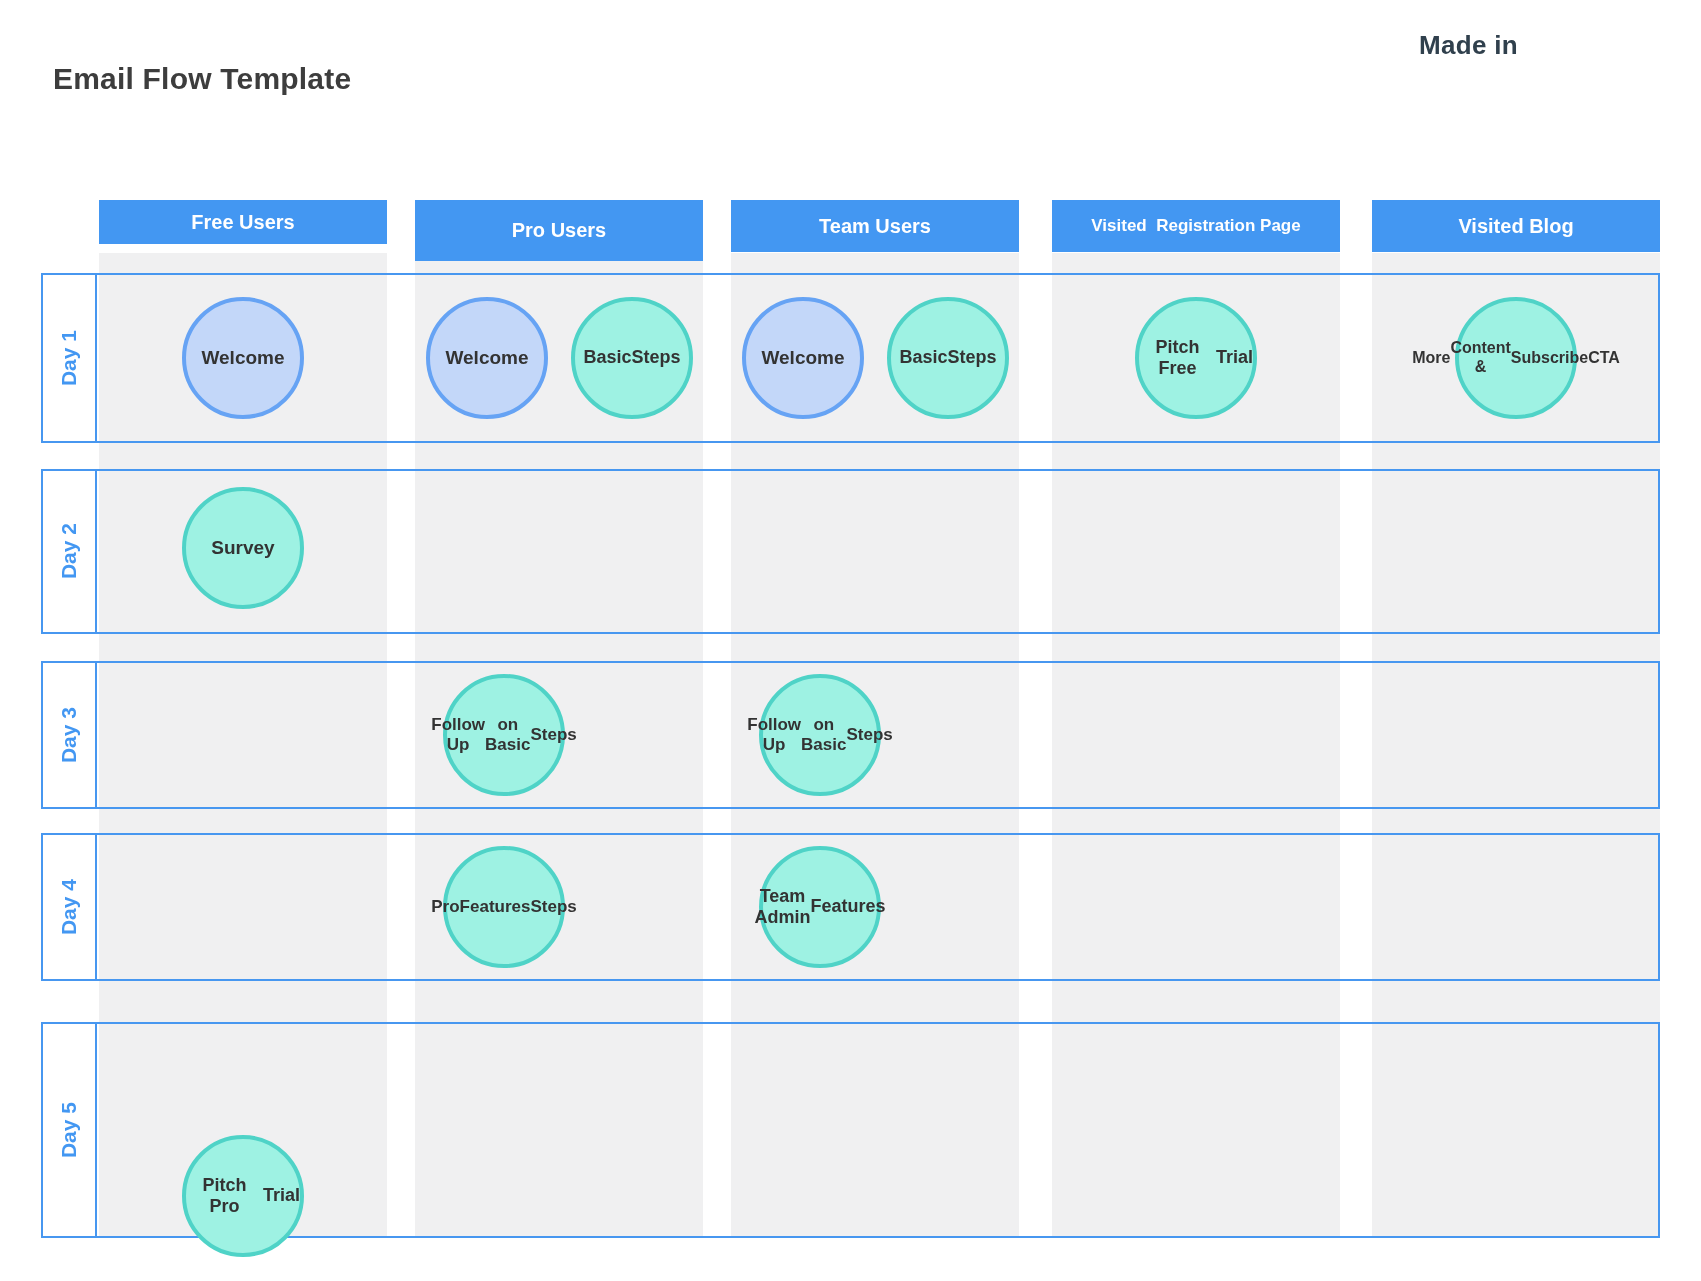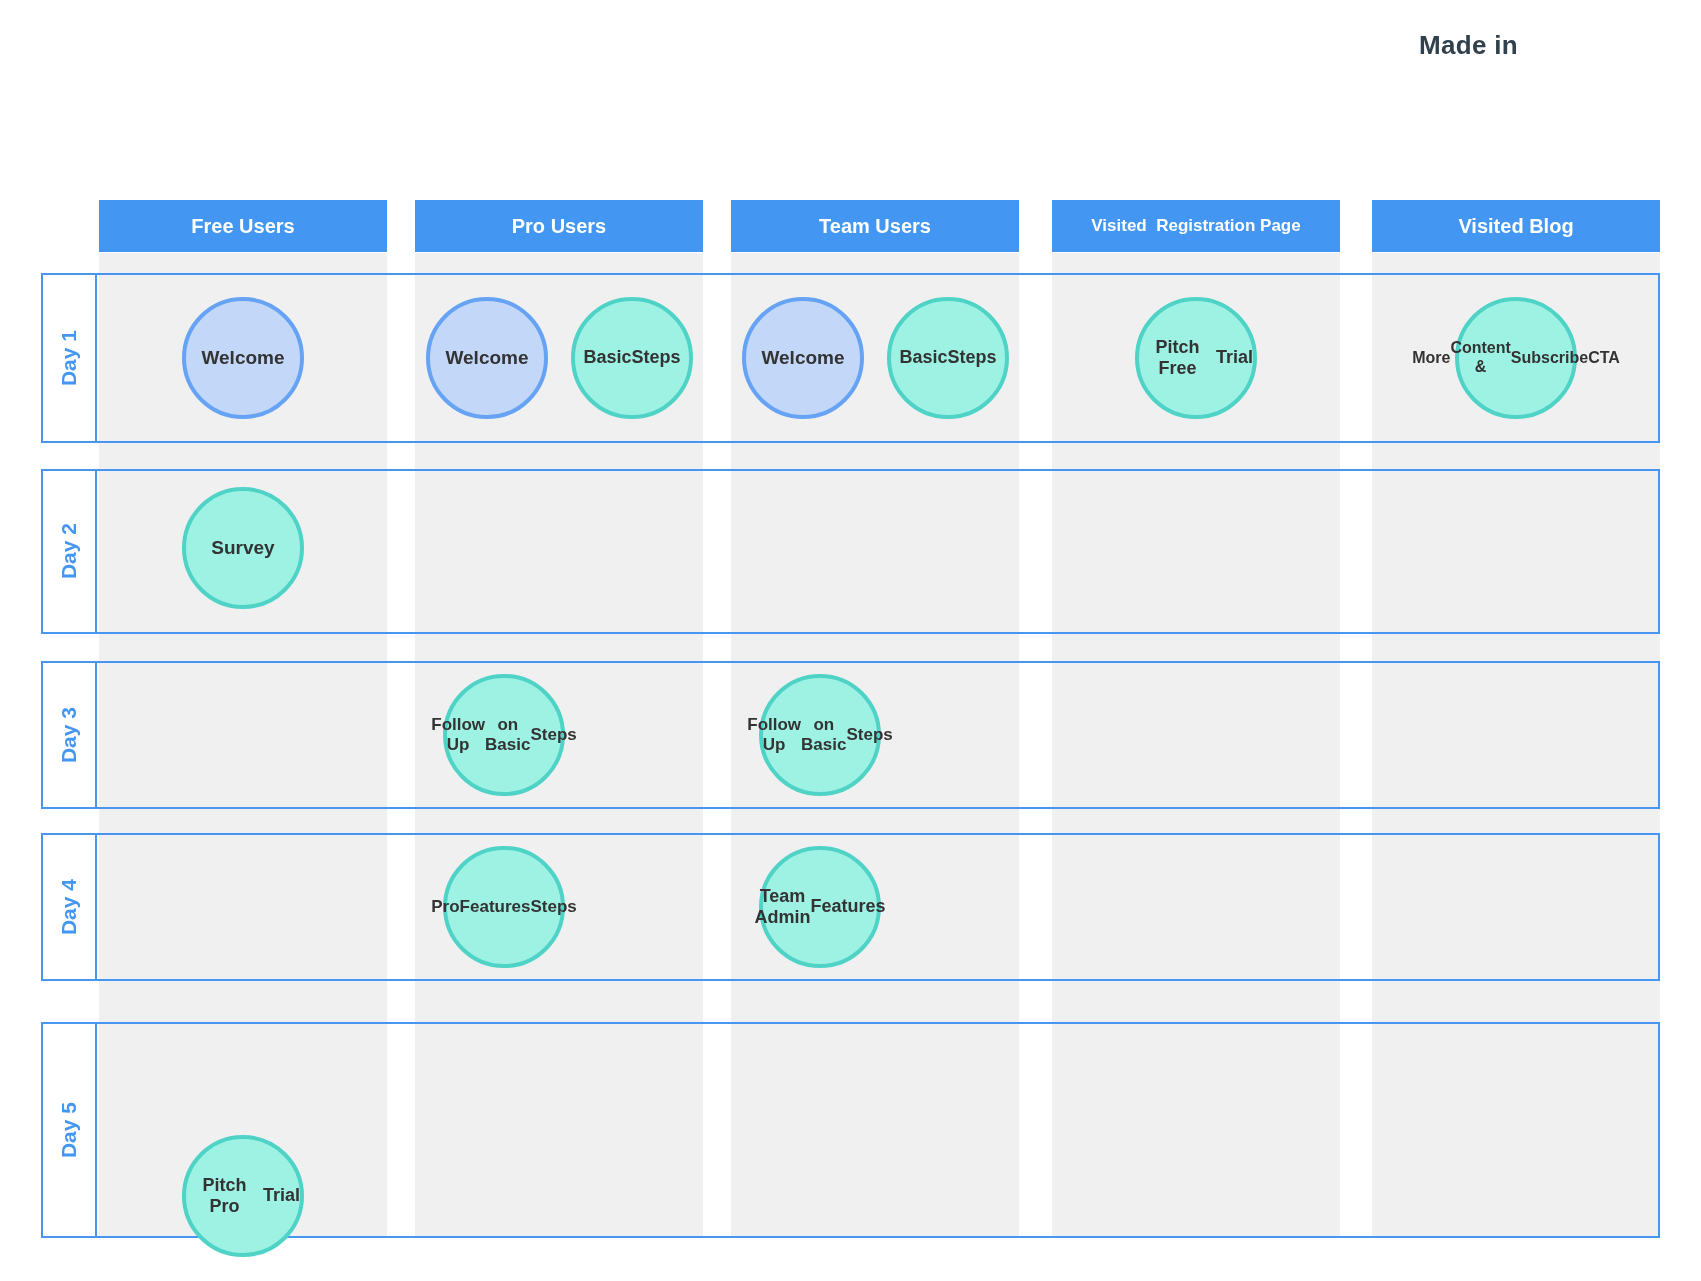--- a/index.html
+++ b/index.html
@@ -122,30 +122,31 @@
   .flow-node.t2 { font-size: 18px; }
   .flow-node.t3 { font-size: 17px; }
   .flow-node.t4 { font-size: 16px; }
   .flow-node .line { display: block; }
 </style>
 </head>
 <body>
 
 <div id="page-root">
 
+  <div class="page-title">Email Flow Template</div>
 
   <div class="branding">
     <div class="made-in">Made in</div>
   </div>
 
   <div id="board">
       <div class="lane-strip" style="left: 99px; top: 253px; width: 288px; height: 985px;"></div>
-      <div class="column-header" style="left: 99px; top: 200px; width: 288px; height: 52px;">Free Users</div>
+      <div class="column-header" style="left: 99px; top: 200px; width: 288px; height: 44px;">Free Users</div>
       <div class="lane-strip" style="left: 415px; top: 253px; width: 288px; height: 985px;"></div>
-      <div class="column-header" style="left: 415px; top: 200px; width: 288px; height: 52px;">Pro Users</div>
+      <div class="column-header" style="left: 415px; top: 200px; width: 288px; height: 61px;">Pro Users</div>
       <div class="lane-strip" style="left: 731px; top: 253px; width: 288px; height: 985px;"></div>
       <div class="column-header" style="left: 731px; top: 200px; width: 288px; height: 52px;">Team Users</div>
       <div class="lane-strip" style="left: 1052px; top: 253px; width: 288px; height: 985px;"></div>
       <div class="column-header small" style="left: 1052px; top: 200px; width: 288px; height: 52px;">Visited  Registration Page</div>
       <div class="lane-strip" style="left: 1372px; top: 253px; width: 288px; height: 985px;"></div>
       <div class="column-header" style="left: 1372px; top: 200px; width: 288px; height: 52px;">Visited Blog</div>
       <div class="day-row" style="left: 41px; top: 273px; width: 1619px; height: 170px;">
         <div class="day-label-cell">
           <div class="day-label-text">Day 1</div>
         </div>

